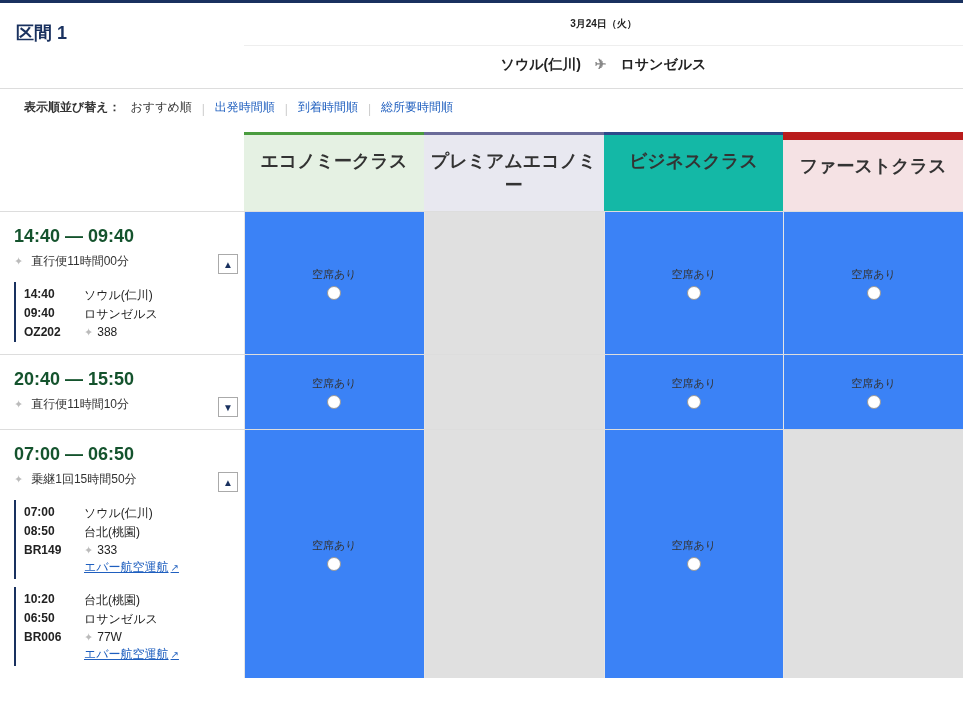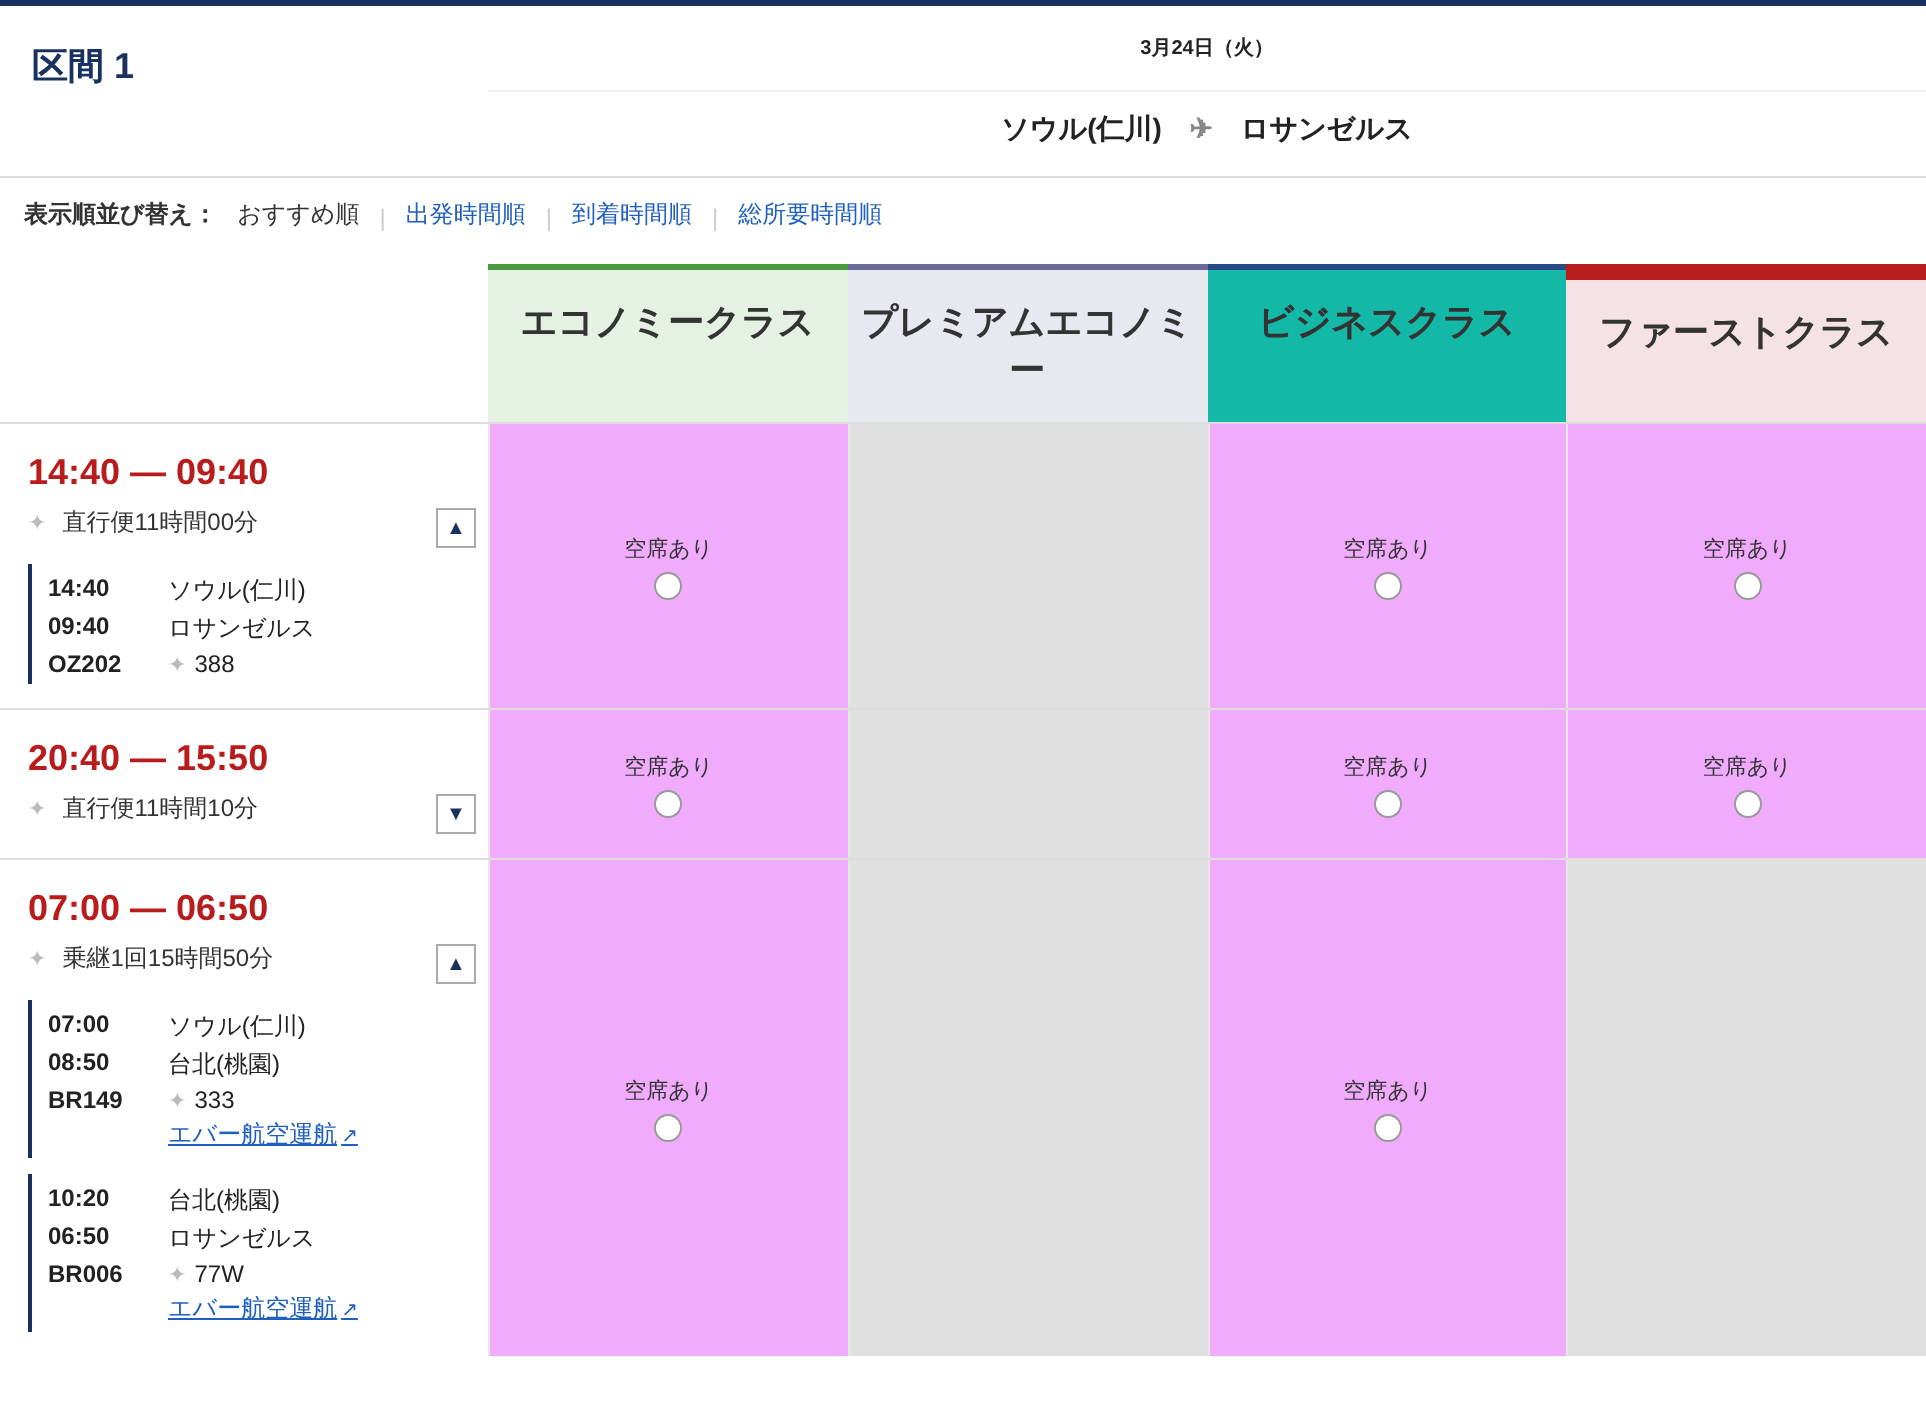--- a/index.html
+++ b/index.html
@@ -4,44 +4,44 @@
 <style>
 *{box-sizing:border-box;margin:0;padding:0;font-family:"Meiryo","Hiragino Kaku Gothic Pro",sans-serif}
 body{background:#fff;width:963px}
 .top-border{height:3px;background:#19315f}
 .header{display:flex;border-bottom:1px solid #ddd}
 .segment-box{width:244px;padding:18px 16px;color:#19315f;font-size:18px;font-weight:bold}
 .header-right{flex:1}
 .date{text-align:center;padding:14px 0;font-weight:bold;font-size:10px;color:#222}
 .route{text-align:center;padding:10px 0 14px;font-weight:bold;font-size:14px;color:#222;border-top:1px solid #eee}
 .route .plane{display:inline-block;margin:0 10px;color:#888}
-.sort{padding:10px 12px;font-size:12px;color:#333;display:flex;align-items:flex-end;gap:10px}
+.sort{padding:10px 24px;font-size:12px;color:#333;display:flex;align-items:flex-end;gap:10px}
 .sort .lbl{font-weight:bold}
 .sort a{color:#1f5fbf;text-decoration:none}
 .sort .sep{color:#ccc}
 .class-headers{display:flex;margin-top:6px}
 .spacer{width:244px}
 .ch{flex:1;text-align:center;padding:14px 4px;font-size:18px;font-weight:bold;color:#333}
 .ch.eco{background:#e5f1e3;border-top:3px solid #4a9c3f}
 .ch.pre{background:#e8e8f0;border-top:3px solid #6a6b99}
 .ch.biz{background:#14b8a6;border-top:3px solid #2c4a8a}
 .ch.fir{background:#f5e2e4;border-top:8px solid #b91c1c}
 .flight{display:flex;border-top:1px solid #ddd}
 .fleft{width:244px;padding:12px 12px 12px 0;position:relative}
-.times{font-size:18px;font-weight:bold;color:#b91c1c;padding:2px 0 2px 14px}
+.times{font-size:18px;font-weight:bold;color:#14532d;padding:2px 0 2px 14px}
 .dur{font-size:12px;color:#333;padding:4px 0 4px 14px;display:flex;align-items:center;gap:4px}
 .expand{position:absolute;right:6px;top:42px;width:20px;height:20px;border:1px solid #aaa;background:#fff;display:flex;align-items:center;justify-content:center;font-size:10px;color:#19315f;cursor:pointer}
 .details{border-left:2px solid #19315f;margin:8px 0 0 14px;padding:4px 0 2px 8px;font-size:12px;color:#222}
 .details .row{display:flex;gap:10px;padding:1px 0}
 .details .t{width:50px;font-weight:bold}
 .details a{color:#1f5fbf;text-decoration:underline}
 .details .ext{font-size:10px;margin-left:2px}
 .star{color:#bbb;font-size:11px;margin-right:4px}
 .cells{flex:1;display:flex}
-.cell{flex:1;border-left:1px solid #e5e5e5;display:flex;flex-direction:column;align-items:center;justify-content:center;gap:4px;background:#f0abfc}
+.cell{flex:1;border-left:1px solid #e5e5e5;display:flex;flex-direction:column;align-items:center;justify-content:center;gap:4px;background:#3b82f6}
 .cell.disabled{background:#e0e0e0}
 .cell .avail{font-size:11px;color:#333}
 .radio{width:14px;height:14px;border:1px solid #999;border-radius:50%;background:#fff;cursor:pointer}
 </style>
 </head>
 <body>
 
 <div class="top-border"></div>
 <div class="header">
   <div class="segment-box">区間 1</div>

